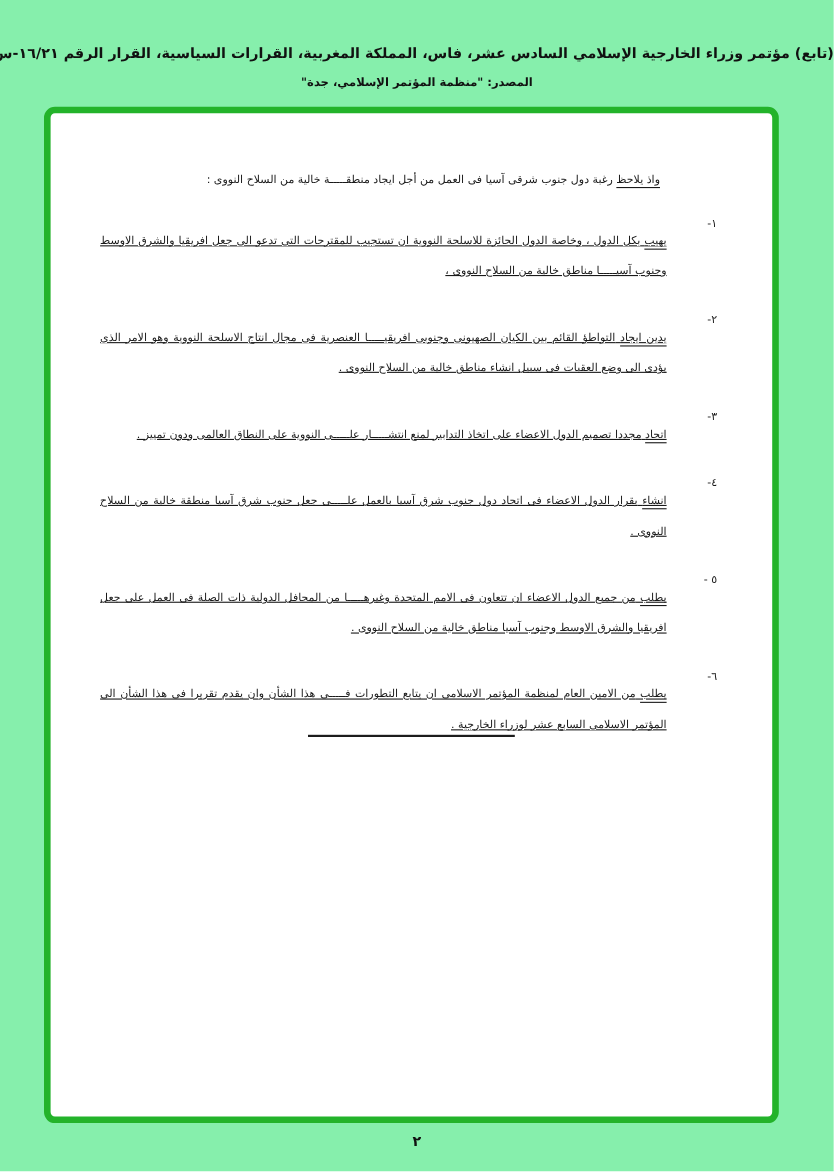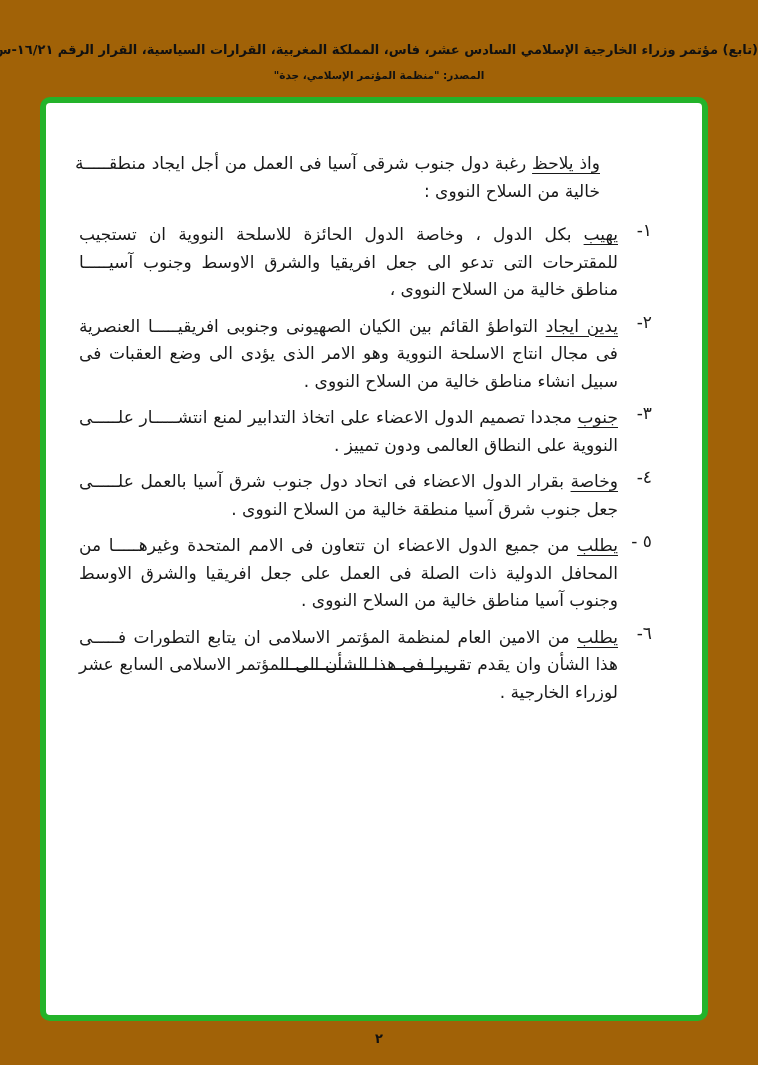--- a/index.html
+++ b/index.html
@@ -4,21 +4,21 @@
 <style>
   html, body {
     margin: 0;
     padding: 0;
     background: #ffffff;
   }
   .page {
     position: relative;
     width: 758px;
     height: 1065px;
-    background: #a16207;
+    background: #86efac;
     font-family: "DejaVu Sans", sans-serif;
     color: #161616;
     overflow: hidden;
   }
   .header-line1 {
     position: absolute;
     top: 42px;
     left: 0;
     right: 0;
     text-align: center;
@@ -48,43 +48,44 @@
     border: 6px solid #23b32a;
     border-radius: 10px;
     background: #ffffff;
   }
   .content {
     position: absolute;
     top: 47px;
     right: 50px;
     width: 577px;
     direction: rtl;
-    font-size: 17px;
+    font-size: 10px;
     line-height: 27.5px;
     text-align: justify;
     color: #191919;
   }
   .preamble {
     margin: 0 52px 12px 0;
     text-align: justify;
   }
   .item {
     display: flex;
     margin: 0 0 1px 0;
   }
   .num {
     flex: 0 0 30px;
     width: 30px;
     text-align: right;
     white-space: nowrap;
   }
   .itext {
     flex: 1 1 auto;
-    margin: 4px;
+    margin: 16px;
     text-align: justify;
+    text-decoration: underline;
   }
   .lead {
     text-decoration: underline;
     text-underline-offset: 4px;
   }
   .divider {
     position: absolute;
     left: 280px;
     top: 668px;
     width: 188px;
@@ -121,26 +122,26 @@
         <p class="itext"><span class="lead">يهيب</span> <span>بكل الدول ، وخاصة الدول الحائزة للاسلحة النووية ان تستجيب للمقترحات التى تدعو الى جعل افريقيا والشرق الاوسط وجنوب آسيـــــا مناطق خالية من السلاح النووى ،</span></p>
       </div>
 
       <div class="item">
         <span class="num">٢-</span>
         <p class="itext"><span class="lead">يدين ايجاد</span> <span>التواطؤ القائم بين الكيان الصهيونى وجنوبى افريقيـــــا العنصرية فى مجال انتاج الاسلحة النووية وهو الامر الذى يؤدى الى وضع العقبات فى سبيل انشاء مناطق خالية من السلاح النووى .</span></p>
       </div>
 
       <div class="item">
         <span class="num">٣-</span>
-        <p class="itext"><span class="lead">جنوب</span> <span>مجددا تصميم الدول الاعضاء على اتخاذ التدابير لمنع انتشـــــار علـــــى النووية على النطاق العالمى ودون تمييز .</span></p>
+        <p class="itext"><span class="lead">اتحاد</span> <span>مجددا تصميم الدول الاعضاء على اتخاذ التدابير لمنع انتشـــــار علـــــى النووية على النطاق العالمى ودون تمييز .</span></p>
       </div>
 
       <div class="item">
         <span class="num">٤-</span>
-        <p class="itext"><span class="lead">وخاصة</span> <span>بقرار الدول الاعضاء فى اتحاد دول جنوب شرق آسيا بالعمل علـــــى جعل جنوب شرق آسيا منطقة خالية من السلاح النووى .</span></p>
+        <p class="itext"><span class="lead">انشاء</span> <span>بقرار الدول الاعضاء فى اتحاد دول جنوب شرق آسيا بالعمل علـــــى جعل جنوب شرق آسيا منطقة خالية من السلاح النووى .</span></p>
       </div>
 
       <div class="item">
         <span class="num">٥ -</span>
         <p class="itext"><span class="lead">يطلب</span> <span>من جميع الدول الاعضاء ان تتعاون فى الامم المتحدة وغيرهـــــا من المحافل الدولية ذات الصلة فى العمل على جعل افريقيا والشرق الاوسط وجنوب آسيا مناطق خالية من السلاح النووى .</span></p>
       </div>
 
       <div class="item">
         <span class="num">٦-</span>
         <p class="itext"><span class="lead">يطلب</span> <span>من الامين العام لمنظمة المؤتمر الاسلامى ان يتابع التطورات فـــــى هذا الشأن وان يقدم تقريرا فى هذا الشأن الى المؤتمر الاسلامى السابع عشر لوزراء الخارجية .</span></p>

